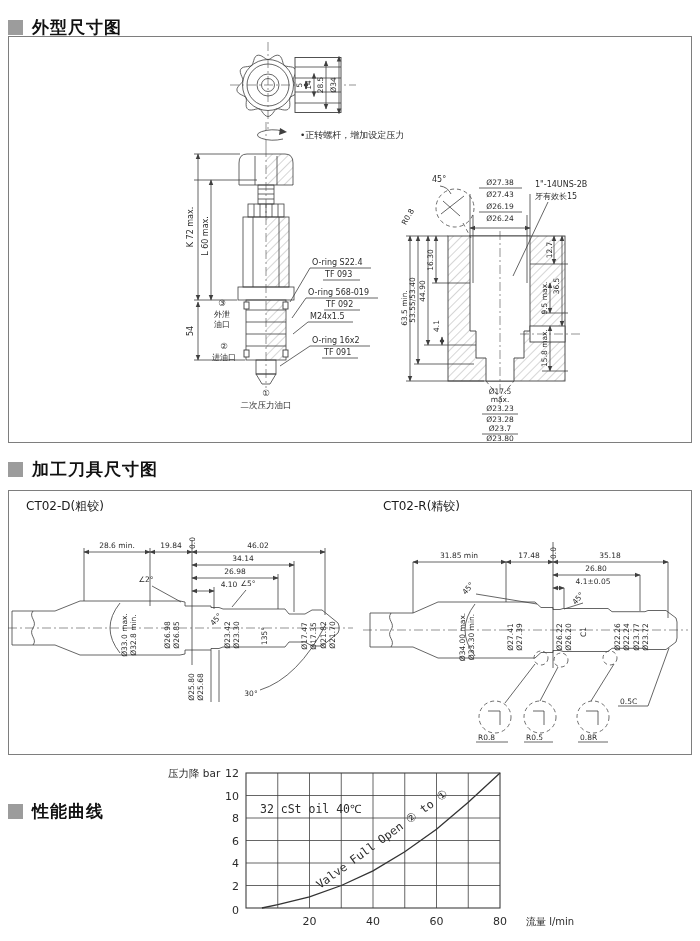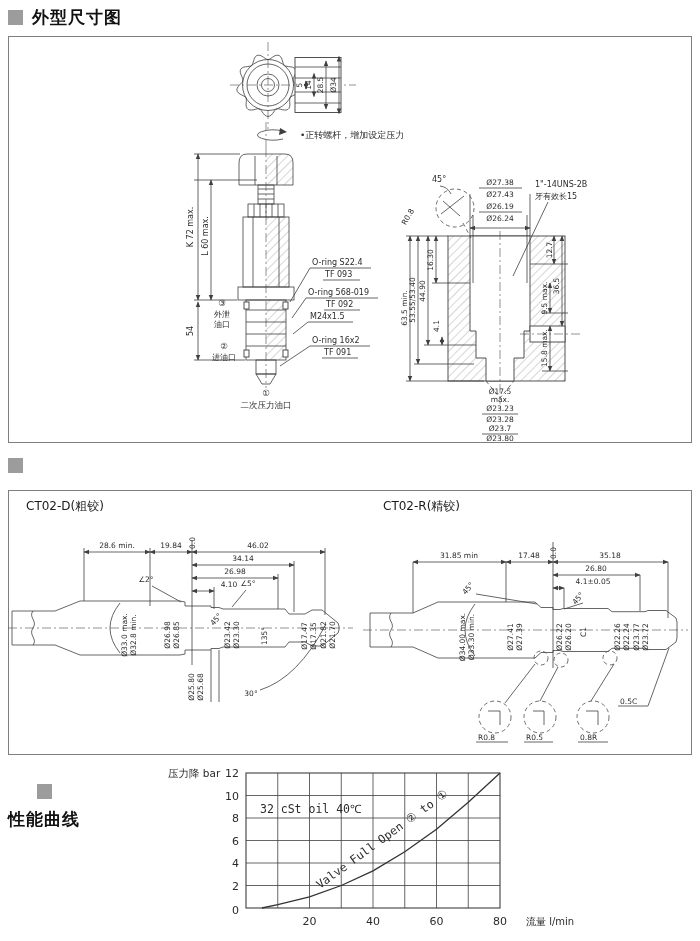--- a/index.html
+++ b/index.html
@@ -17,21 +17,21 @@
   .mono{font-family:"DejaVu Sans Mono",monospace}
   .s{stroke:#3f3f3f;stroke-width:0.8;fill:none}
   .s2{stroke:#3f3f3f;stroke-width:1.1;fill:none}
   .sw{fill:#ffffff;stroke:#3f3f3f;stroke-width:0.9}
   .cl{stroke:#4a4a4a;stroke-width:0.6;stroke-dasharray:9 3 2 3;fill:none}
   .dash{stroke:#4a4a4a;stroke-width:0.8;stroke-dasharray:4 3;fill:none}
 </style>
 </head>
 <body>
 
-<div class="hdr" style="left:8px;top:6px;">
+<div class="hdr" style="left:8px;top:16px;">
   <span class="bullet"></span>
   <span class="t">外型尺寸图</span>
 </div>
 
 <div class="frame" style="left:8px;top:36px;width:684px;height:407px;"></div>
 <svg style="left:8px;top:36px;" width="684" height="407" viewBox="0 0 684 407">
   <defs>
     <marker id="ma" viewBox="0 0 10 10" refX="9" refY="5" markerWidth="7" markerHeight="7" orient="auto-start-reverse">
       <path d="M0,1 L10,5 L0,9 z" fill="#3f3f3f"></path>
     </marker>
@@ -216,20 +216,21 @@
     <line class="s" x1="474" y1="378" x2="510" y2="378"></line>
     <text class="d7" x="492" y="386" text-anchor="middle">Ø23.28</text>
     <text class="d7" x="492" y="395" text-anchor="middle">Ø23.7</text>
     <line class="s" x1="474" y1="398" x2="510" y2="398"></line>
     <text class="d7" x="492" y="405" text-anchor="middle">Ø23.80</text>
   </g>
 </svg>
 
 <div class="hdr" style="left:8px;top:458px;">
   <span class="bullet"></span>
+  <span class="t">加工刀具尺寸图</span>
 </div>
 
 <div class="frame" style="left:8px;top:490px;width:684px;height:265px;"></div>
 <svg style="left:8px;top:490px;" width="684" height="265" viewBox="0 0 684 265">
 
   <g>
     <text class="d12" x="18" y="20">CT02-D(粗铰)</text>
     <path class="s" d="M4,121 L47,121 L72,111 L172,111 L177,112 L177,116 L203,116 L203,117.5 L211,117.5 L215,119 L277,119 L281,124 L297,124 L304,120 L314,120 L330,133 L331,136 L331,140 L330,143 L314,156 L304,156 L297,152 L281,152 L277,157 L215,157 L211,158.5 L203,158.5 L203,160 L177,160 L177,164 L172,165 L72,165 L47,155 L4,155 Z"></path>
     <path class="s" d="M25,121 C20,127 30,131 25,138 C20,145 30,149 25,155"></path>
     <path class="s" d="M112,113 Q92,138 112,163"></path>
@@ -338,21 +339,21 @@
     <text class="d7" x="518" y="250">R0.5</text>
     <line class="s" x1="516" y1="252" x2="545" y2="252"></line>
     <text class="d7" x="572" y="250">0.8R</text>
     <line class="s" x1="570" y1="252" x2="600" y2="252"></line>
     <text class="d7" x="612" y="214">0.5C</text>
     <line class="s" x1="610" y1="216" x2="640" y2="216"></line>
     <line class="s" x1="640" y1="216" x2="661" y2="158"></line>
   </g>
 </svg>
 
-<div class="hdr" style="left:8px;top:784px;flex-direction:column;">
+<div class="hdr" style="left:8px;top:800px;">
   <span class="bullet"></span>
   <span class="t">性能曲线</span>
 </div>
 
 <svg style="left:160px;top:756px;" width="540" height="185" viewBox="0 0 540 185">
   <g>
     <rect class="s2" x="86" y="17" width="254" height="135"></rect>
     <line class="s" x1="117.75" y1="17" x2="117.75" y2="152"></line>
     <line class="s" x1="149.5" y1="17" x2="149.5" y2="152"></line>
     <line class="s" x1="181.25" y1="17" x2="181.25" y2="152"></line>

